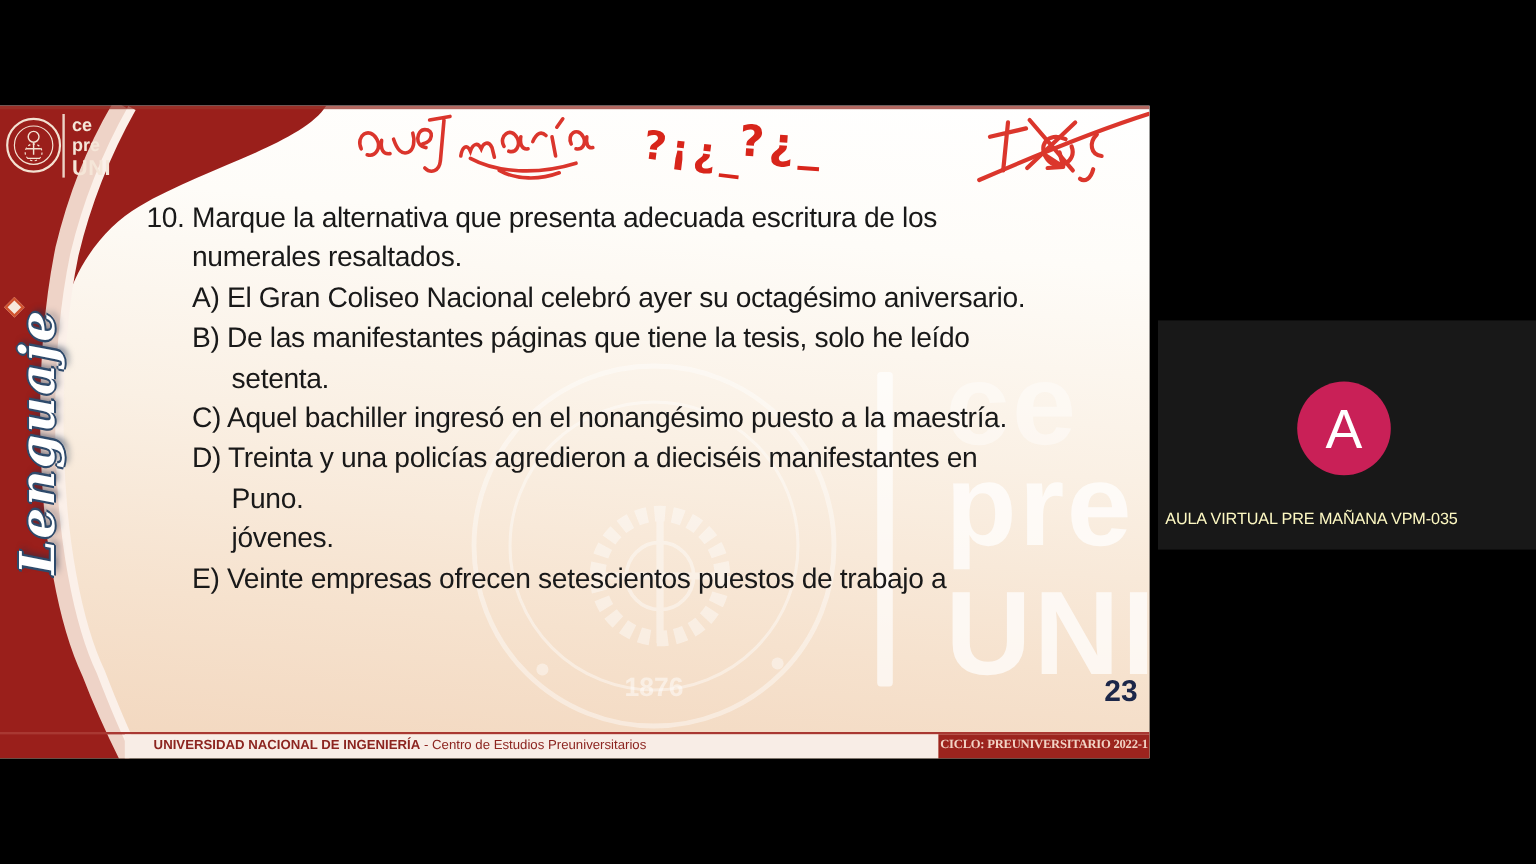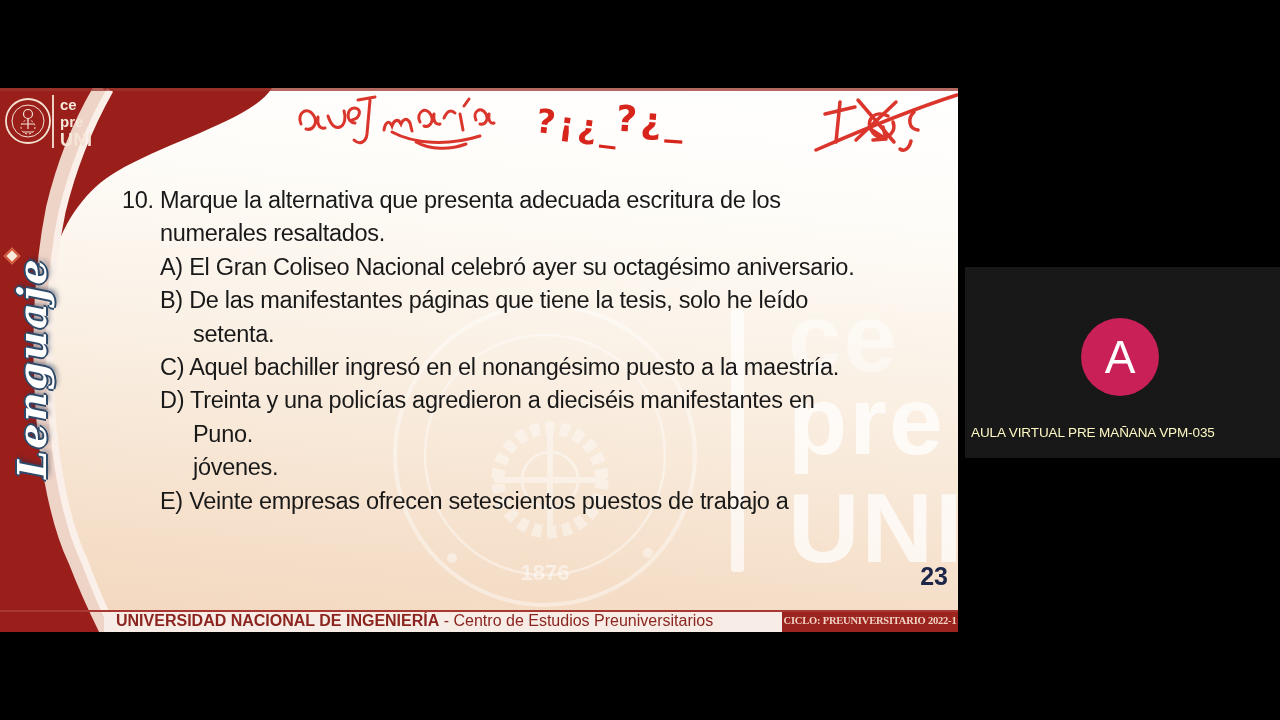--- a/index.html
+++ b/index.html
@@ -35,34 +35,34 @@
            transform:rotate(-90deg);transform-origin:center;
            font-family:"DejaVu Serif",serif;font-style:italic;font-weight:900;font-size:40px;
            letter-spacing:2px;text-align:center;color:#fff;line-height:50px;
            text-shadow:2px 0 0 #2e4a6b,-2px 0 0 #2e4a6b,0 2px 0 #2e4a6b,0 -2px 0 #2e4a6b,
                        1px 1px 0 #2e4a6b,-1px -1px 0 #2e4a6b,3px 3px 5px rgba(25,45,75,.55);}
   .diamond{position:absolute;left:6px;top:162px;width:8px;height:8px;transform:rotate(45deg);
            border:2px solid #d0522e;background:#f7e8dc;}
 
   
   .question{position:absolute;left:122px;top:77px;width:830px;color:#191919;
-            font-size:23.5px;letter-spacing:-0.3px;margin-top:19px;}
+            font-size:23.5px;letter-spacing:-0.3px;}
   .qline{height:33.4px;line-height:33.4px;white-space:nowrap;}
   .ind1{padding-left:38px;}
   .ind2{padding-left:71px;}
 
   .page-number{position:absolute;left:880px;top:474px;width:68px;text-align:right;
                font-size:25px;font-weight:bold;color:#1c2749;}
 
   
   .sfooter{position:absolute;left:0;bottom:0;right:0;height:20px;border-top:2px solid #a93832;
            display:flex;}
   .sfooter .stub{width:104px;}
-  .sfooter .left{flex:1;background:#f8ede6;color:#8c2520;font-size:16px;line-height:18px;
-                 padding-left:12px;white-space:nowrap;overflow:hidden;}
+  .sfooter .left{flex:1;background:#f8ede6;color:#8c2520;font-size:11px;line-height:18px;
+                 padding-left:24px;white-space:nowrap;overflow:hidden;}
   .sfooter .right{width:176px;background:#9c241e;color:#f2d3c5;font-size:10.5px;font-weight:bold;
                   line-height:18px;text-align:center;letter-spacing:-.2px;white-space:nowrap;font-family:Liberation Serif, serif;}
 
   
   .mk{position:absolute;color:#d8251b;font-family:"DejaVu Sans",sans-serif;font-weight:bold;
       letter-spacing:4px;}
   .mk1{left:536px;top:18px;font-size:33px;transform:rotate(7deg);}
   .mk2{left:616px;top:12px;font-size:36px;transform:rotate(4deg);}
 
   

